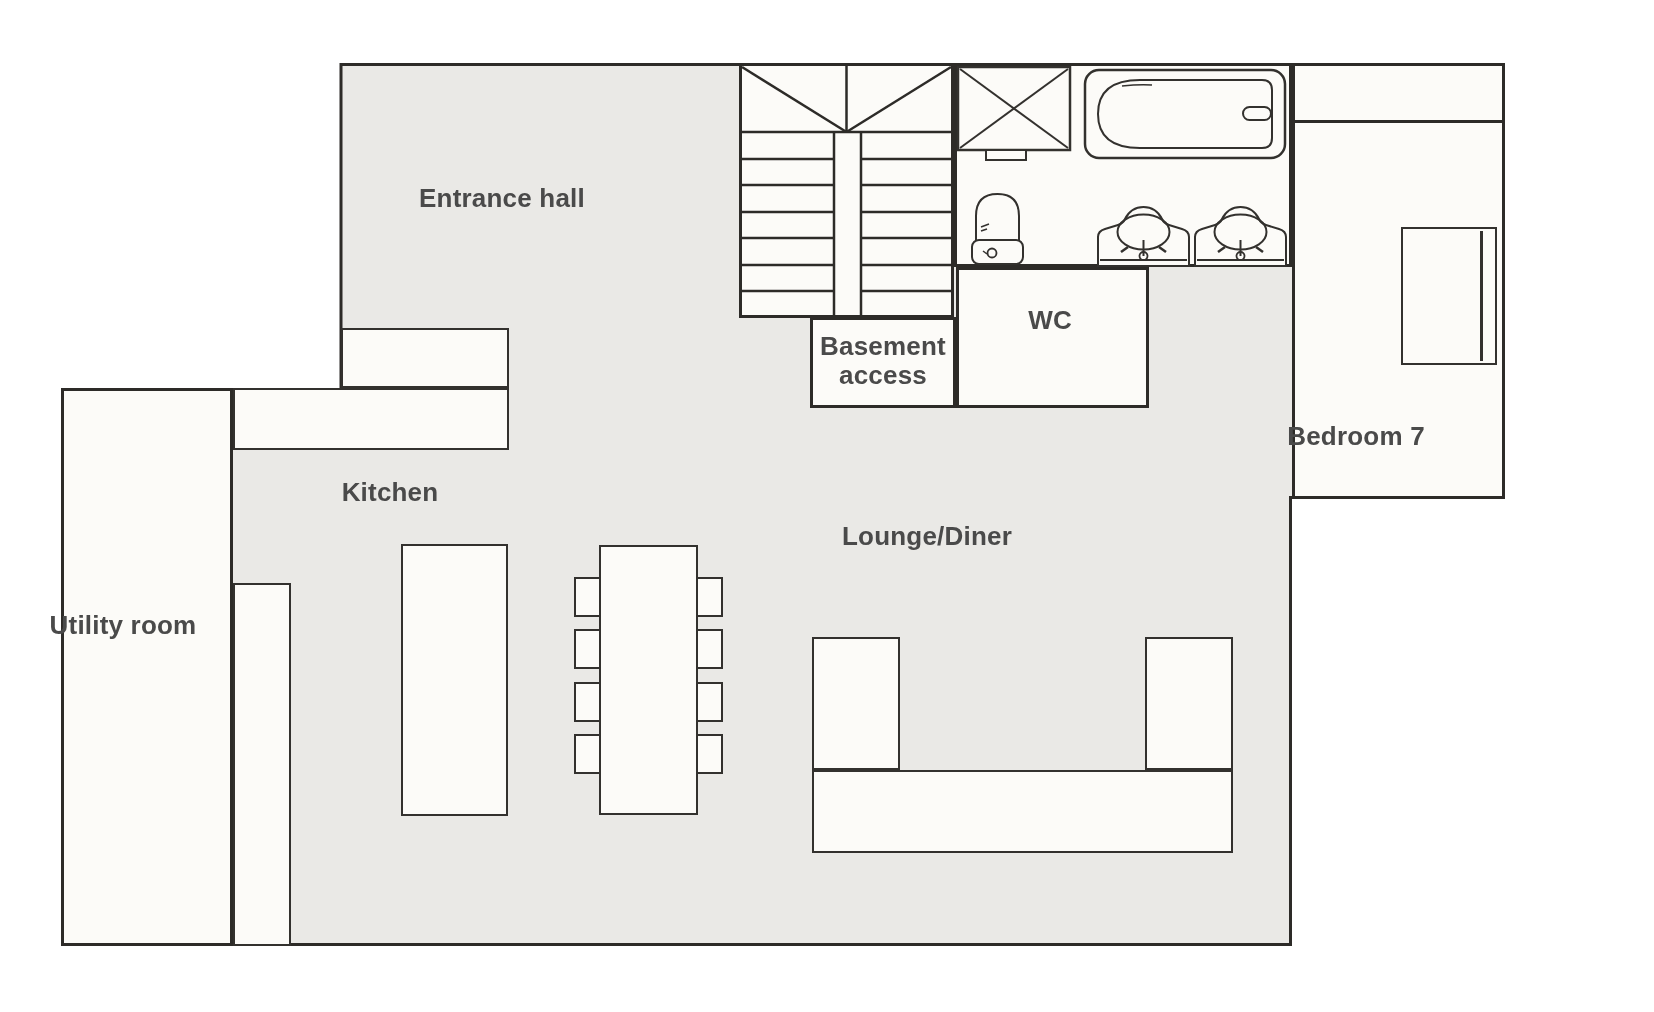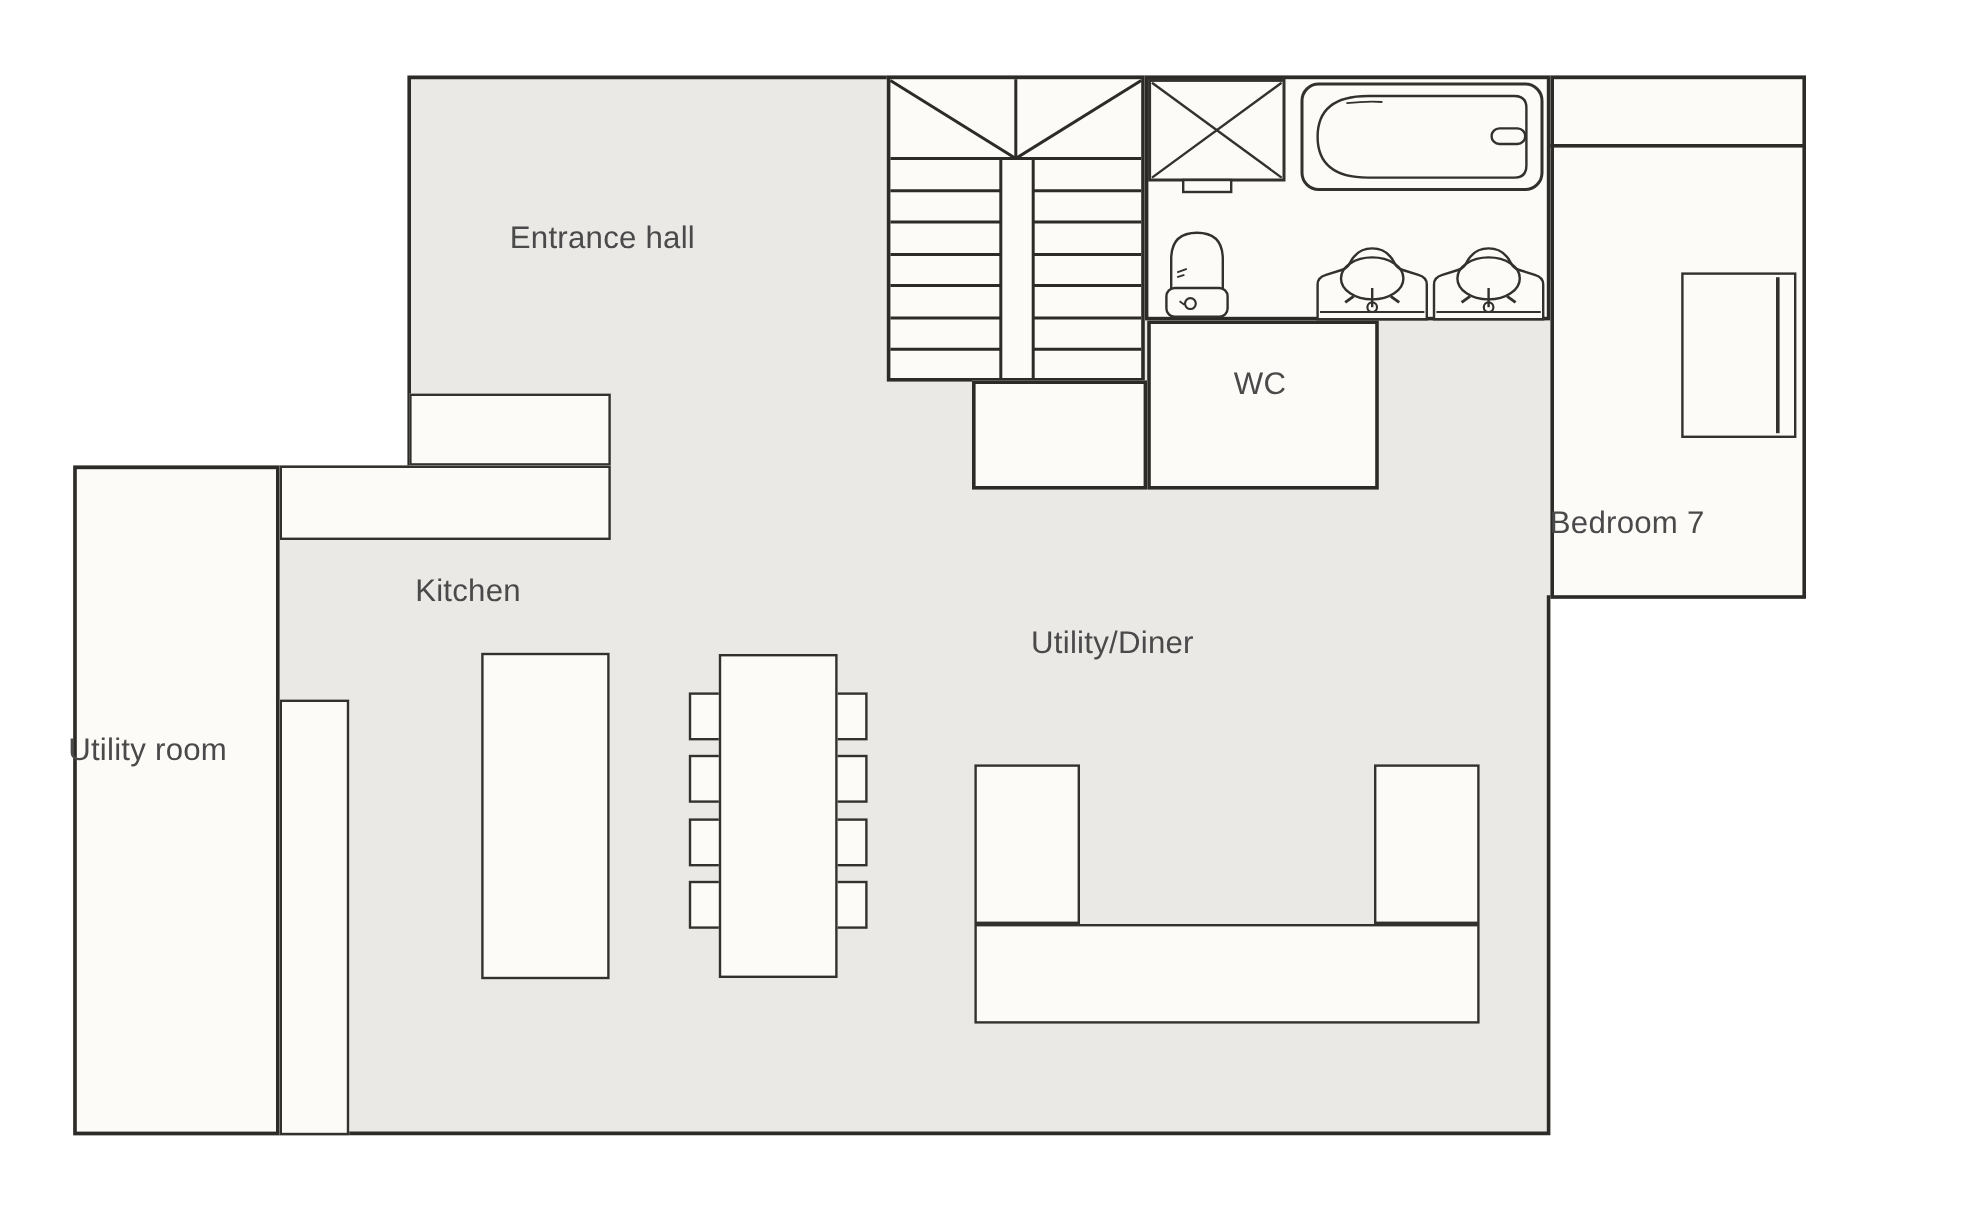--- a/index.html
+++ b/index.html
@@ -1,18 +1,19 @@
 <!DOCTYPE html>
 <html><head>
 <meta charset="utf-8">
 <style>
   html,body{margin:0;padding:0;background:#ffffff;}
   #stage{
     position:relative;width:1654px;height:1012px;background:#ffffff;overflow:hidden;
     font-family:"Liberation Sans", sans-serif;
+    font-weight:bold;
   }
   svg{position:absolute;left:0;top:0;pointer-events:none;}
   .abs{position:absolute;box-sizing:border-box;}
   
   .room{background:#fcfbf8;border:3px solid #2d2b28;}
   
   .furn{background:#fcfbf8;border:2px solid #33312e;}
   .label{
     position:absolute;transform:translate(-50%,-50%);
     color:#4a4a4a;font-size:26px;line-height:29px;text-align:center;white-space:nowrap;
@@ -157,17 +158,18 @@
         <circle cx="46.5" cy="256" r="4" stroke-width="1.8" fill="none"></circle>
         <line x1="24" y1="252" x2="31" y2="247" stroke-width="2.5"></line>
         <line x1="62" y1="247" x2="69" y2="252" stroke-width="2.5"></line>
       </g>
     </g>
   </svg>
 
   <div class="label" style="left:502px;top:198px;">Entrance hall</div>
   <div class="label" style="left:390px;top:492px;text-align:right;">Kitchen</div>
   <div class="label" style="left:123px;top:625px;">Utility room</div>
-  <div class="label" style="left:927px;top:536px;">Utility/Diner</div>
+  <div class="label" style="left:927px;top:536px;">Lounge/Diner</div>
   <div class="label" style="left:1050px;top:320px;">WC</div>
+  <div class="label wrap" style="left:883px;top:361px;">Basement access</div>
   <div class="label" style="left:1356px;top:436px;">Bedroom 7</div>
 
 </div>
 
 </body></html>

